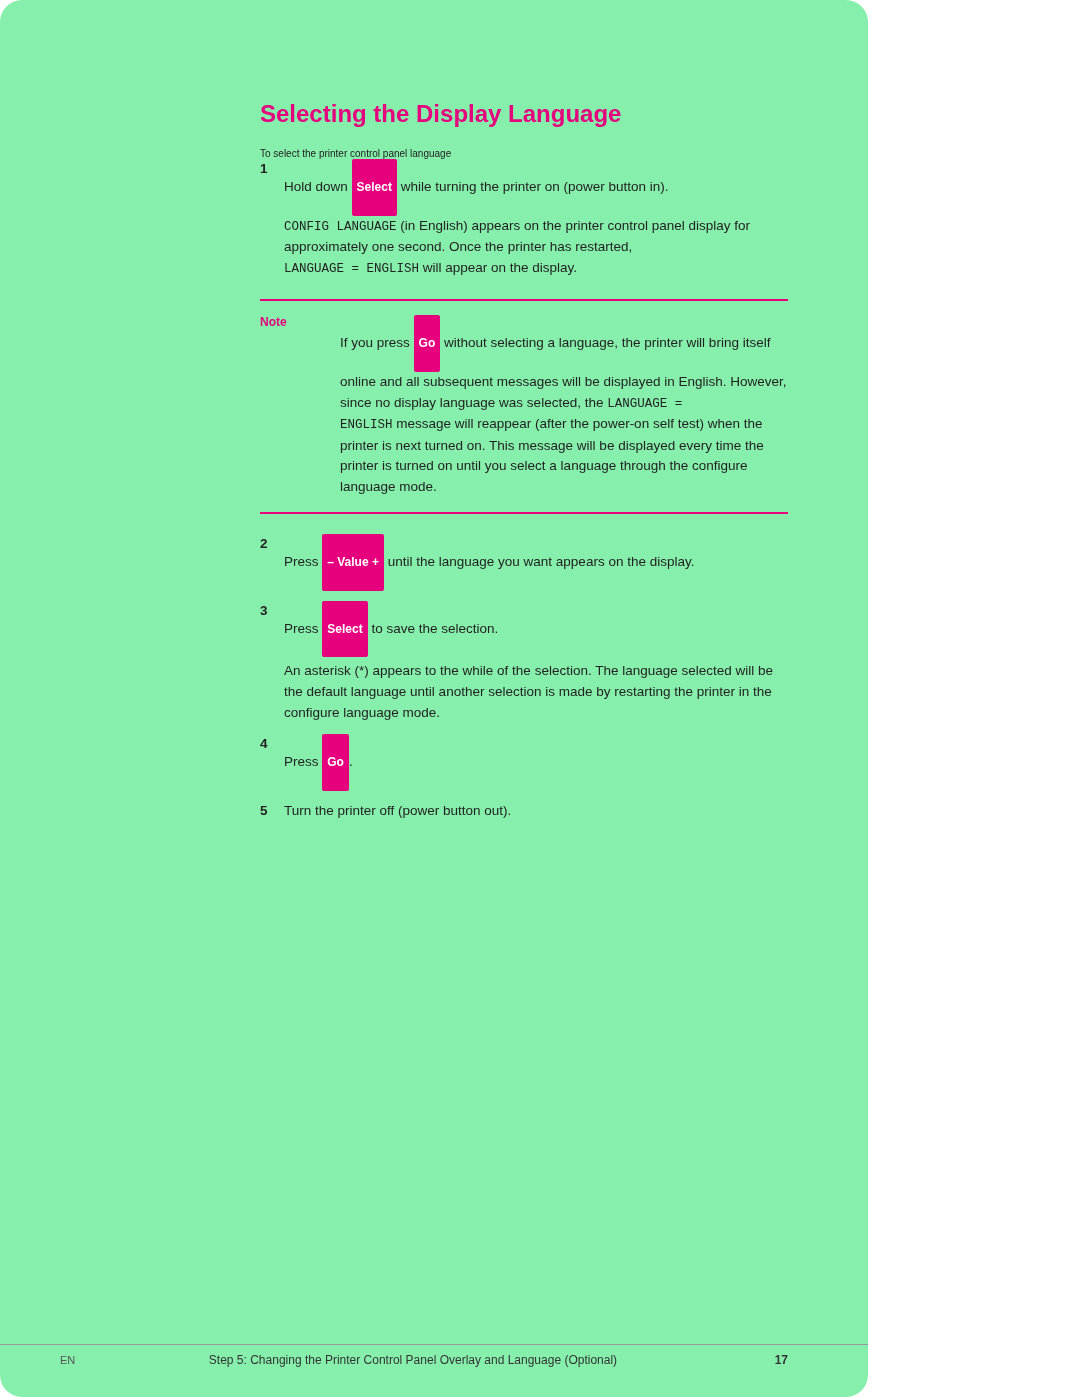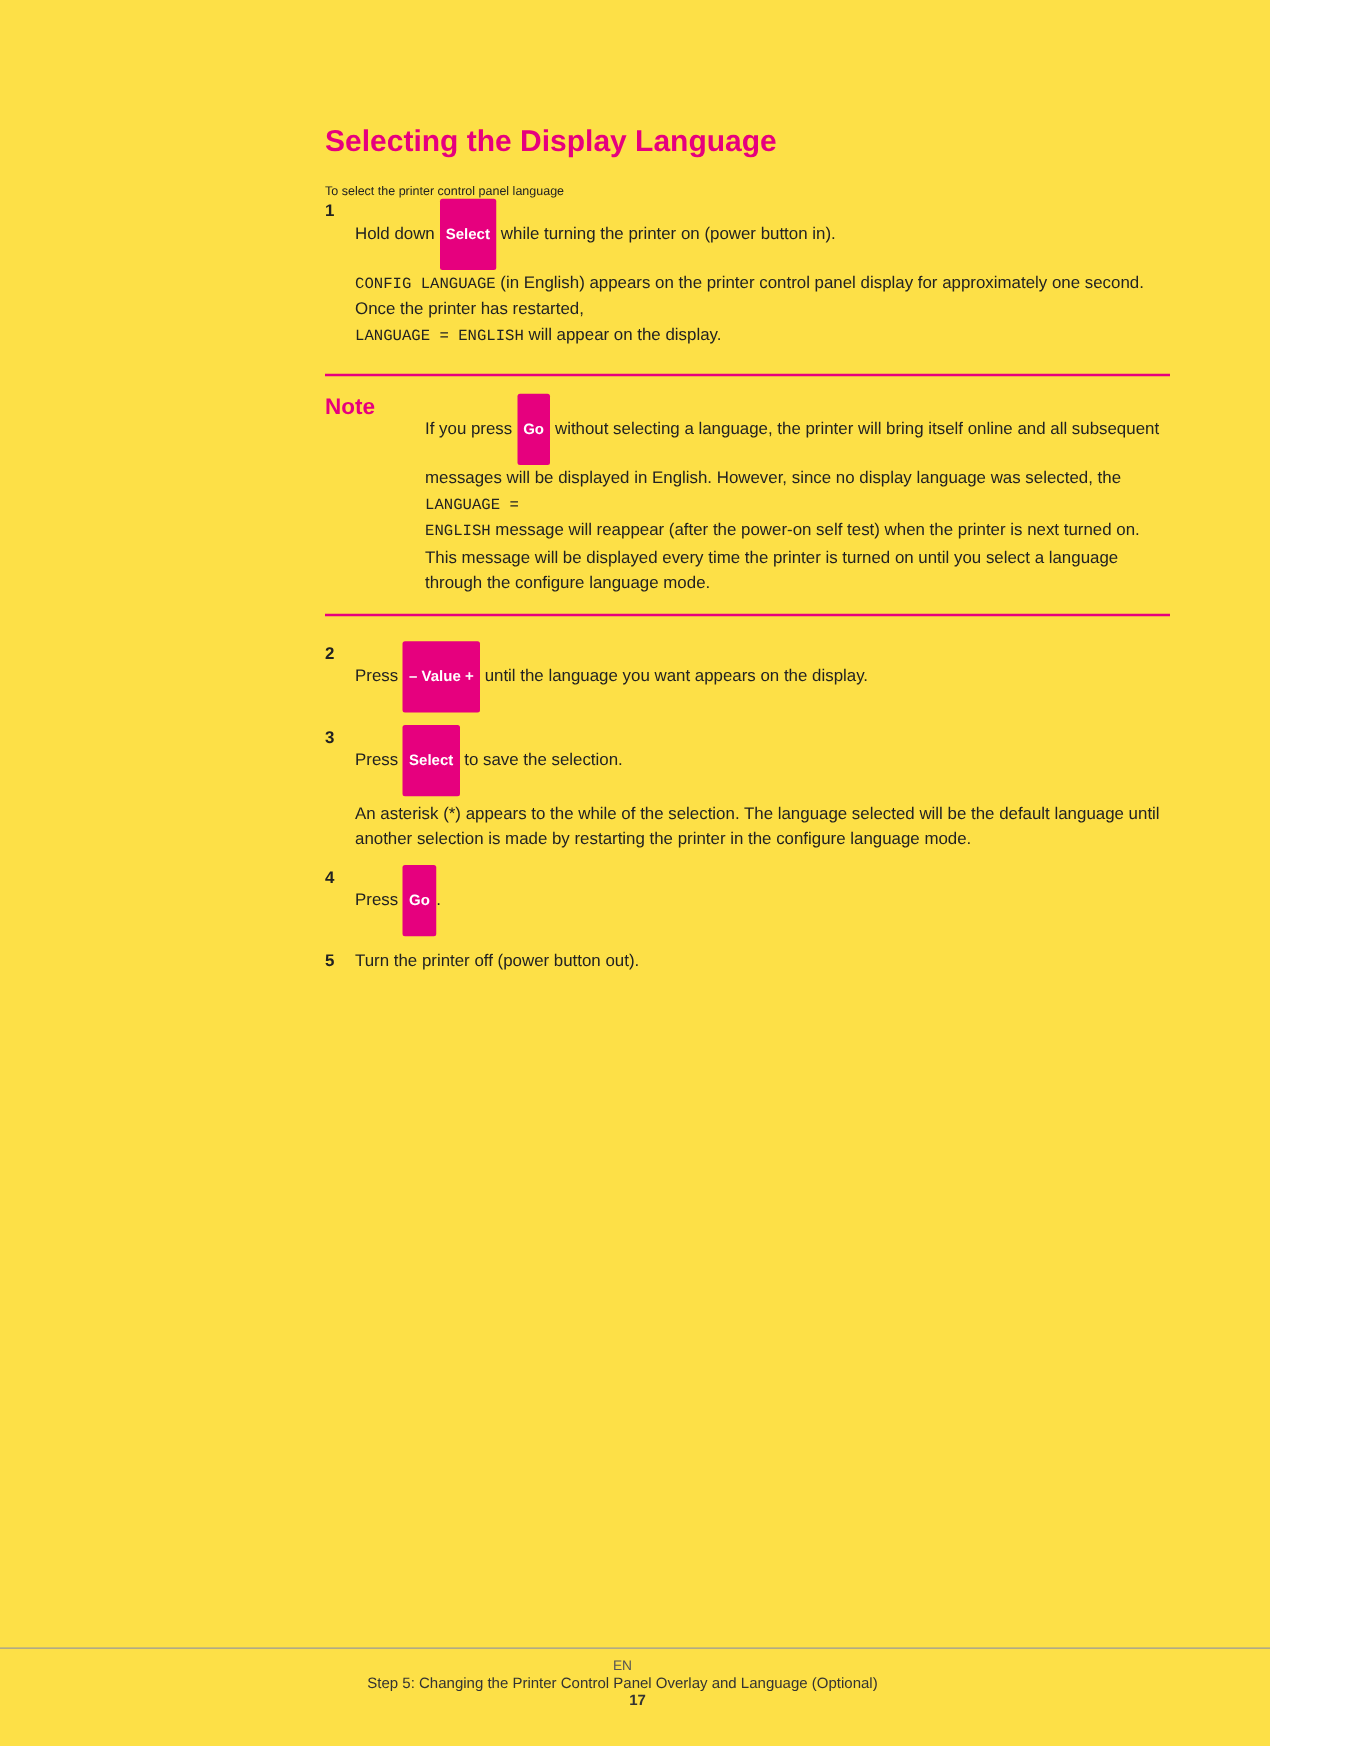--- a/index.html
+++ b/index.html
@@ -12,25 +12,26 @@
       background: #ffffff;
       font-family: Arial, Helvetica, sans-serif;
       font-size: 14px;
       color: #222222;
       width: 1080px;
       min-height: 1397px;
       position: relative;
     }
 
     .page-container {
-      width: 1016px;
+      width: 868px;
       min-height: 1397px;
-      background: #fde047;
+      background: #86efac;
       padding: 60px 0 0 0;
       position: relative;
+      border-radius: 22px;
     }
 
     .content-area {
       margin-left: 260px;
       margin-right: 80px;
       padding-top: 40px;
     }
 
     .page-title {
       font-size: 24px;
@@ -76,21 +77,21 @@
       margin: 20px 0 20px 0;
       border-top: 2px solid #e6007e;
       border-bottom: 2px solid #e6007e;
       padding: 14px 0 14px 0;
     }
 
     .note-label {
       font-weight: bold;
       color: #e6007e;
       min-width: 80px;
-      font-size: 18px;
+      font-size: 12px;
       padding-right: 10px;
     }
 
     .note-content {
       flex: 1;
       font-size: 13.5px;
       line-height: 1.55;
     }
 
     .note-paragraph {
@@ -143,21 +144,20 @@
       right: 0;
       border-top: 1px solid #999;
       padding-top: 8px;
       display: flex;
       justify-content: flex-end;
       align-items: center;
       padding-left: 60px;
       padding-right: 80px;
       font-size: 12px;
       color: #444;
-      flex-direction: column;
     }
 
     .footer-left {
       font-size: 11px;
       color: #555;
     }
 
     .footer-center {
       font-size: 12px;
       color: #333;

